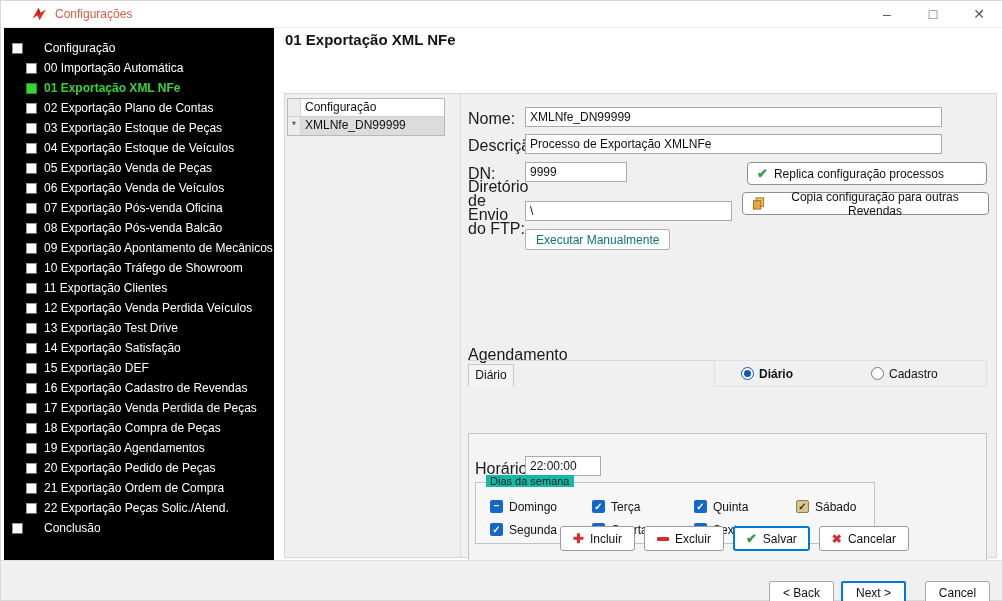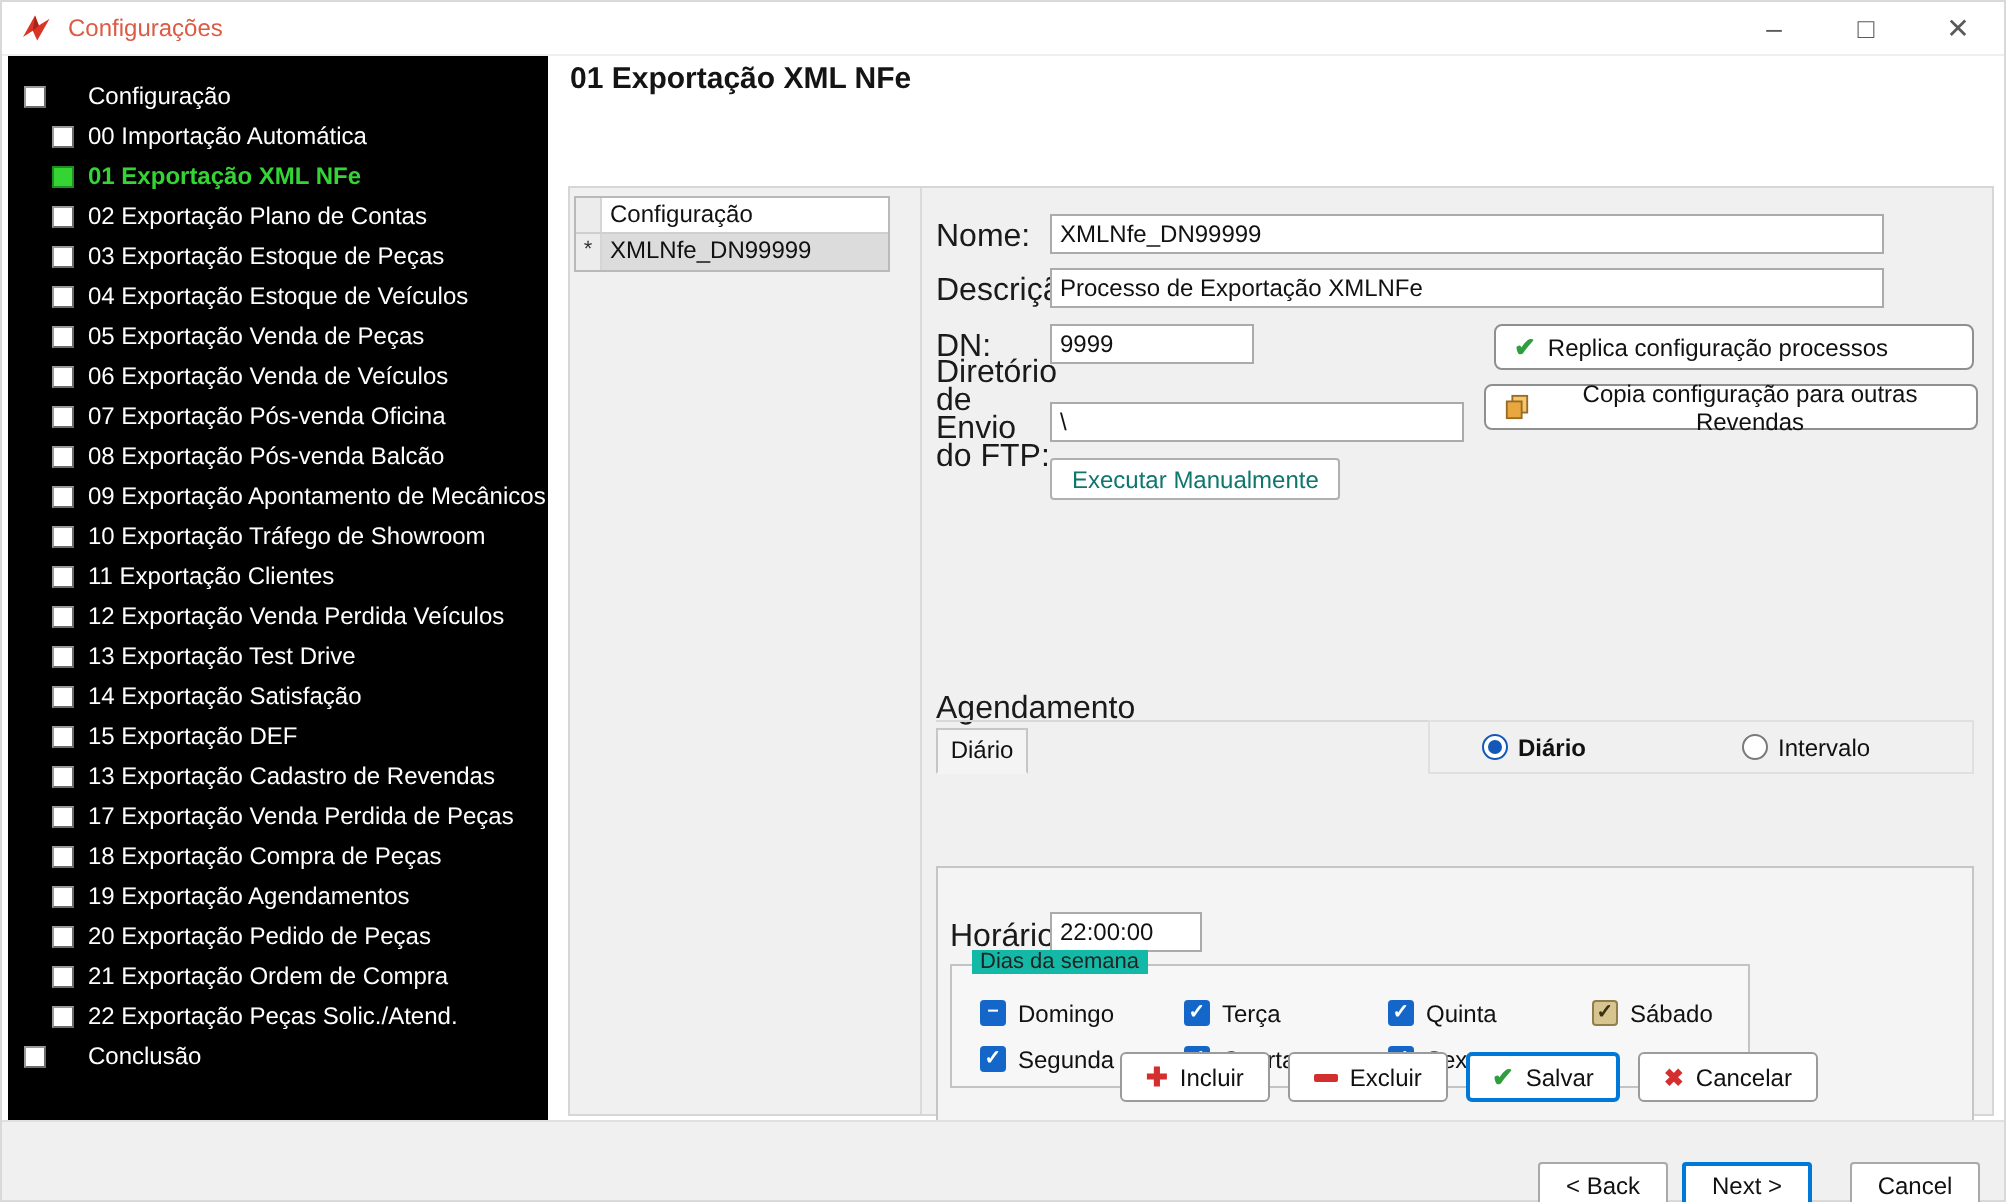--- a/index.html
+++ b/index.html
@@ -6,21 +6,21 @@
   html,body { width:1003px; height:601px; }
   body {
     font-family: "Liberation Sans", sans-serif;
     background:#fff; overflow:hidden; position:relative;
     -webkit-font-smoothing: antialiased;
   }
   .window { position:absolute; inset:0; background:#fff; border:1px solid #d9d9d9; }
 
   
   .titlebar { position:absolute; top:0; left:0; right:0; height:27px; background:#fff;
-              border-bottom:1px solid #efefef; display:flex; align-items:center; }
+              border-bottom:1px solid #efefef; display:flex; align-items:center;padding-left:21px; }
   .logo { margin-left:9px; width:16px; height:16px; flex:0 0 auto; }
   .title { margin-left:8px; font-size:12px; color:var(--title-text,#dd5a45); }
   .win-controls { margin-left:auto; display:flex; height:100%; }
   .win-btn { width:46px; height:100%; display:flex; align-items:center; justify-content:center;
              font-size:14px; color:#5a5a5a; cursor:default; }
 
   
   .sidebar { position:absolute; left:3px; top:27px; width:270px; height:534px;
              background:#000; padding-top:10px; overflow:hidden; }
   .side-item { position:relative; height:20px; display:flex; align-items:center;
@@ -192,21 +192,21 @@
       <div class="side-item lvl1">
         <span class="sq"></span>
         <span class="side-lbl">14 Exportação Satisfação</span>
       </div>
       <div class="side-item lvl1">
         <span class="sq"></span>
         <span class="side-lbl">15 Exportação DEF</span>
       </div>
       <div class="side-item lvl1">
         <span class="sq"></span>
-        <span class="side-lbl">13 Exportação Cadastro de Revendas</span>
+        <span class="side-lbl">16 Exportação Cadastro de Revendas</span>
       </div>
       <div class="side-item lvl1">
         <span class="sq"></span>
         <span class="side-lbl">17 Exportação Venda Perdida de Peças</span>
       </div>
       <div class="side-item lvl1">
         <span class="sq"></span>
         <span class="side-lbl">18 Exportação Compra de Peças</span>
       </div>
       <div class="side-item lvl1">
@@ -279,21 +279,21 @@
 
     <div class="tab">Diário</div>
 
     <div class="radio-strip">
       <label class="radio-item">
         <span class="radio on"></span>
         <span>Diário</span>
       </label>
       <label class="radio-item">
         <span class="radio"></span>
-        <span>Intervalo</span>
+        <span>Cadastro</span>
       </label>
     </div>
 
     <div class="tab-page">
       <span class="lbl" style="left:6px;top:26px">Horário:</span>
       <input class="inp" style="left: 56px; top: 22px; width: 76px;" value="22:00:00">
       <div class="days-box">
         <span class="days-legend">Dias da semana</span>
         <div class="days-grid">
             <label class="day">

